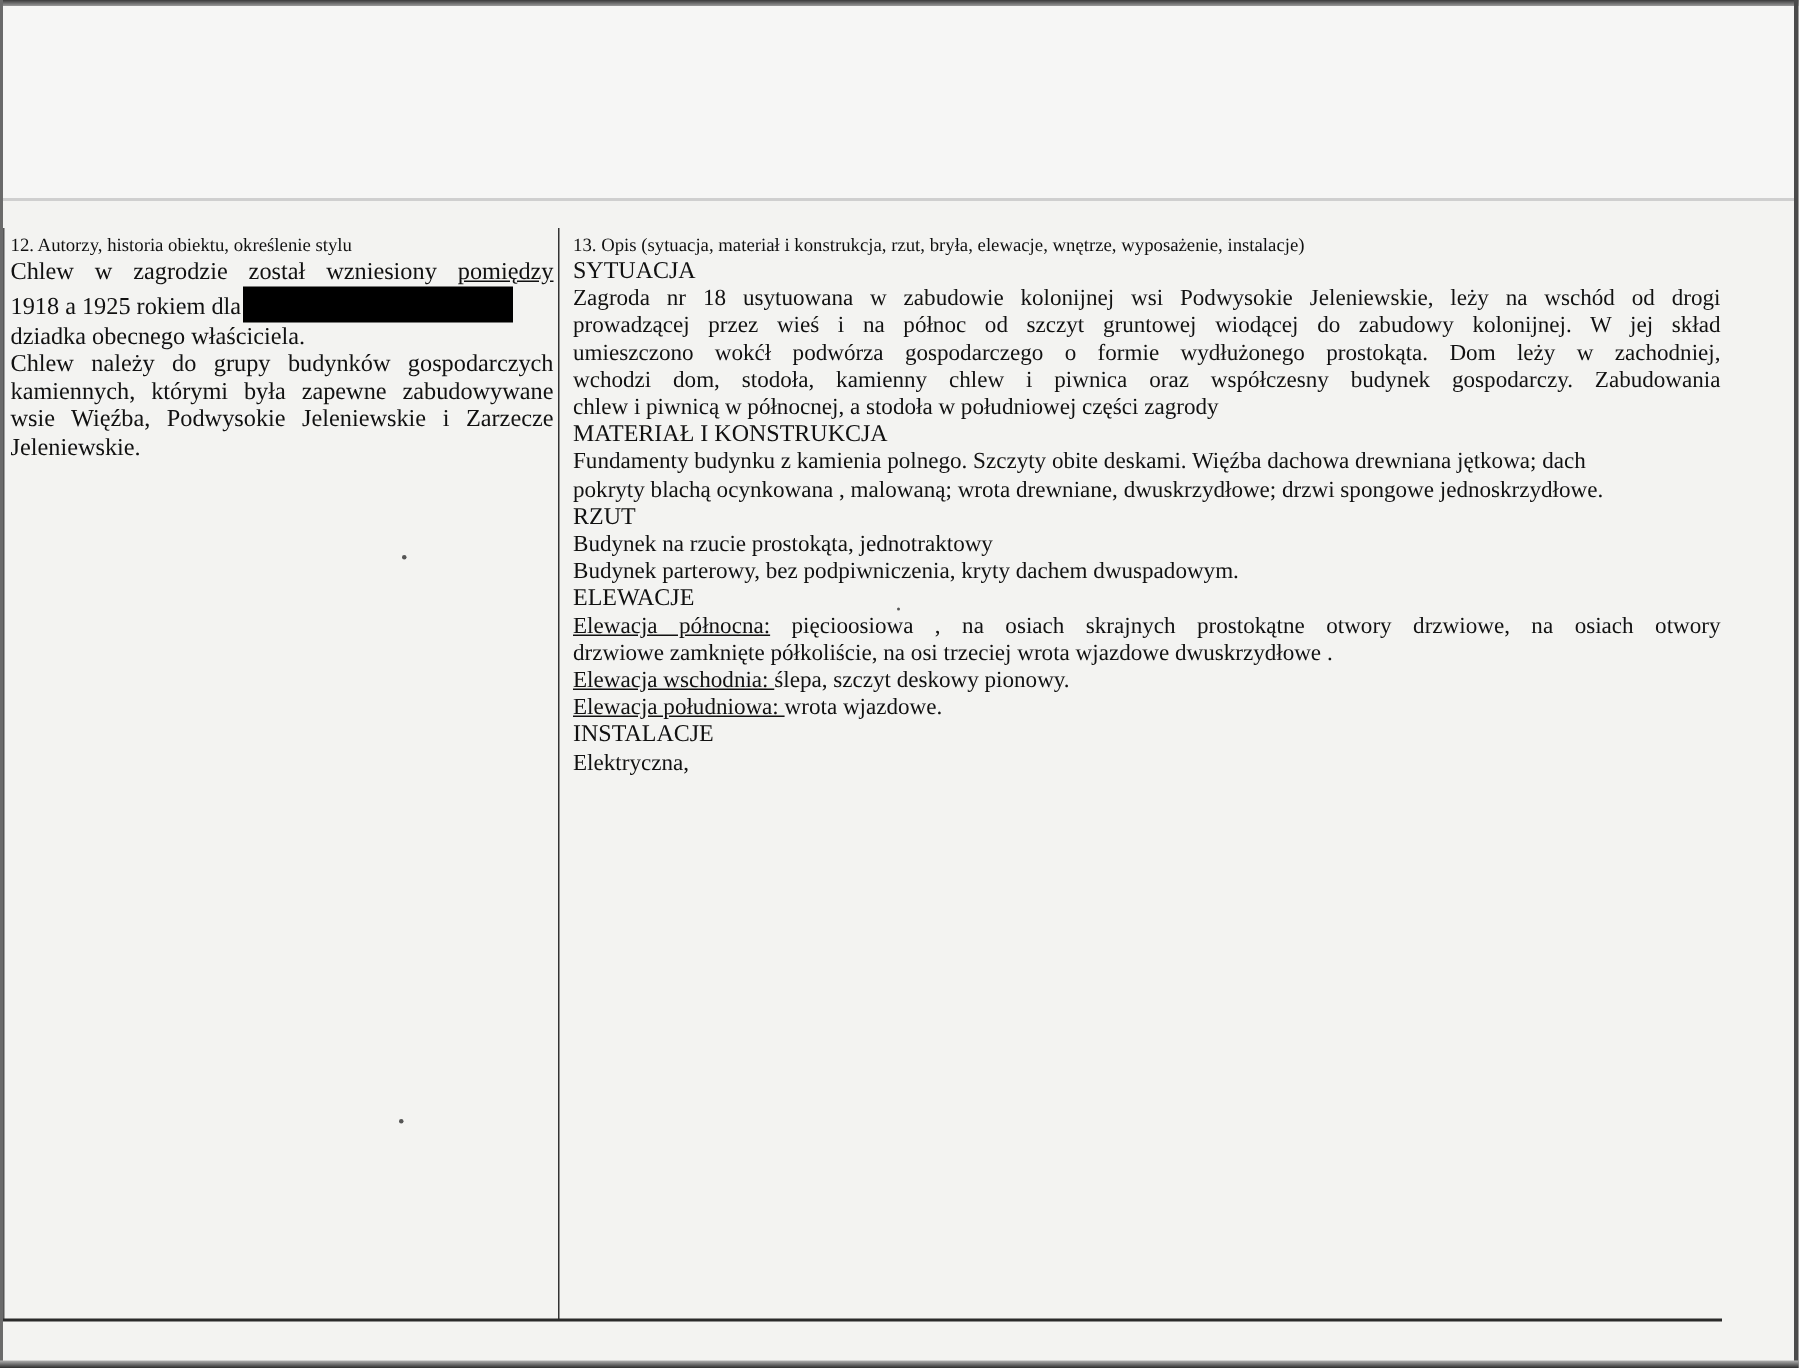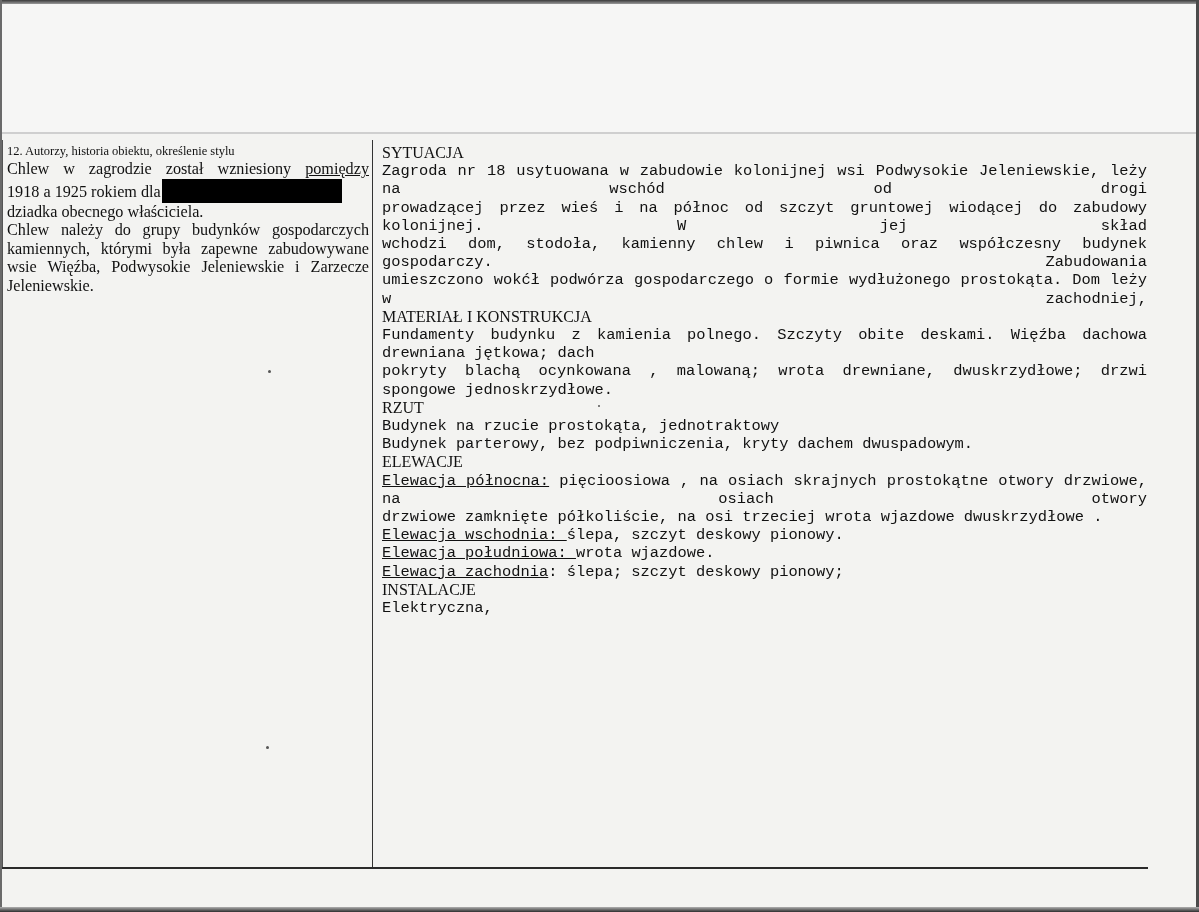--- a/index.html
+++ b/index.html
@@ -46,21 +46,21 @@
       background: #f6f6f5;
     }
     .fold-line {
       position: absolute;
       left: 2px; top: 132px;
       width: 1194px; height: 2px;
       background: #cfcfcf;
     }
     .table {
       position: absolute;
-      left: 2px; top: 122px;
+      left: 2px; top: 134px;
       width: 1148px;
       height: 746px;
     }
     .col-divider {
       position: absolute;
       left: 370px; top: 18px;
       width: 1px; height: 728px;
       background: #333;
     }
     .left-border {
@@ -89,21 +89,20 @@
       font-size: 12.5px;
       line-height: 15px;
       margin-bottom: 1px;
       white-space: nowrap;
     }
     .body-text {
       font-size: 15.4px;
       line-height: 18.2px;
       text-align: justify;
       text-align-last: left;
-      font-family: Liberation Mono, monospace;
     }
     .left-text {
       font-size: 16.2px;
       line-height: 18.5px;
       text-align: justify;
     }
     .jline {
       display: block;
       text-align: justify;
       text-align-last: justify;
@@ -156,27 +155,29 @@
       <span class="line"><span>1918 a 1925 rokiem dla</span><span class="redaction"></span></span>
       <span class="line">dziadka obecnego właściciela.</span>
       <span class="jline">Chlew należy do grupy budynków gospodarczych</span>
       <span class="jline">kamiennych, którymi była zapewne zabudowywane</span>
       <span class="jline">wsie Więźba, Podwysokie Jeleniewskie i Zarzecze</span>
       <span class="line">Jeleniewskie.</span>
     </div>
   </div>
 
   <div class="cell-right">
+    <div class="cell-header">13. Opis (sytuacja, materiał i konstrukcja, rzut, bryła, elewacje, wnętrze, wyposażenie, instalacje)</div>
 
     <span class="section-title">SYTUACJA</span>
     <div class="body-text">
       <span class="jline">Zagroda nr 18 usytuowana w zabudowie kolonijnej wsi Podwysokie Jeleniewskie, leży na wschód od drogi</span>
       <span class="jline">prowadzącej przez wieś i na północ od szczyt gruntowej wiodącej do zabudowy kolonijnej. W jej skład</span>
+      <span class="jline">umieszczono wokćł podwórza gospodarczego o formie wydłużonego prostokąta. Dom leży w zachodniej,</span>
       <span class="jline">wchodzi dom, stodoła, kamienny chlew i piwnica oraz współczesny budynek gospodarczy. Zabudowania</span>
-      <span class="jline">umieszczono wokćł podwórza gospodarczego o formie wydłużonego prostokąta. Dom leży w zachodniej,</span>
+      <span class="line">chlew i piwnicą w północnej, a stodoła w południowej części zagrody</span>
     </div>
 
     <span class="section-title">MATERIAŁ I KONSTRUKCJA</span>
     <div class="body-text">
       <span class="line">Fundamenty budynku z kamienia polnego. Szczyty obite deskami. Więźba dachowa drewniana jętkowa; dach</span>
       <span class="line">pokryty blachą ocynkowana , malowaną; wrota drewniane, dwuskrzydłowe; drzwi spongowe jednoskrzydłowe.</span>
     </div>
 
     <span class="section-title">RZUT</span>
     <div class="body-text">
@@ -186,21 +187,20 @@
     <div class="body-text">
       <span class="line">Budynek parterowy, bez podpiwniczenia, kryty dachem dwuspadowym.</span>
     </div>
 
     <span class="section-title">ELEWACJE</span>
     <div class="body-text">
       <span class="jline"><span class="u">Elewacja północna:</span><span> pięcioosiowa , na osiach skrajnych prostokątne otwory drzwiowe, na osiach otwory</span></span>
       <span class="line">drzwiowe zamknięte półkoliście, na osi trzeciej wrota wjazdowe dwuskrzydłowe .</span>
       <span class="line"><span class="u">Elewacja wschodnia: </span><span> ślepa, szczyt deskowy pionowy.</span></span>
       <span class="line"><span class="u">Elewacja południowa: </span><span>wrota wjazdowe.</span></span>
-      <span class="line"><span class="u">Elewacja zachodnia</span><span>: ślepa; szczyt deskowy pionowy;</span></span>
     </div>
 
     <span class="section-title">INSTALACJE</span>
     <div class="body-text">
       <span class="line">Elektryczna,</span>
     </div>
   </div>
 </div>
 
 <div class="speck" style="left:268px; top:370px;"></div>

